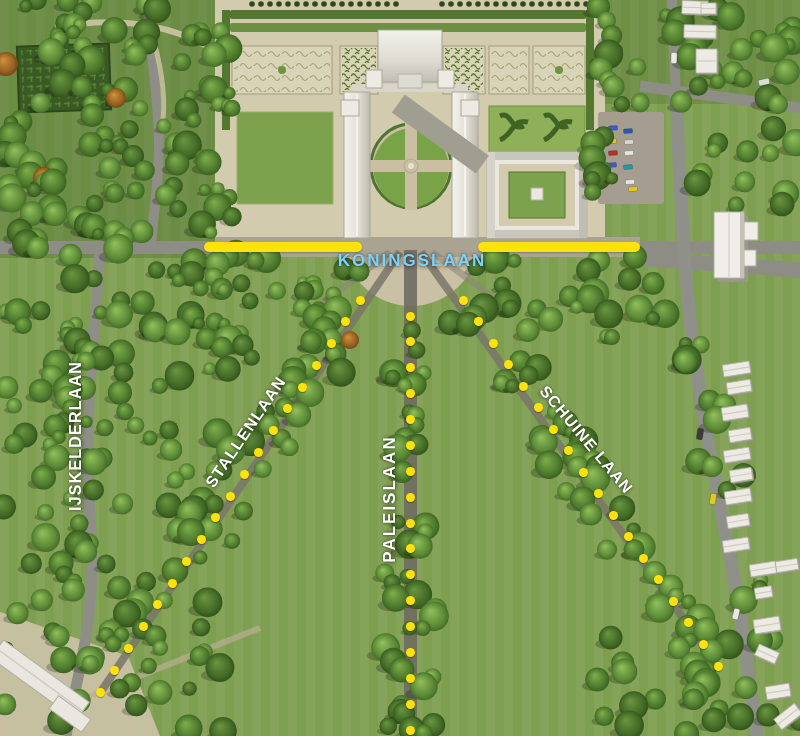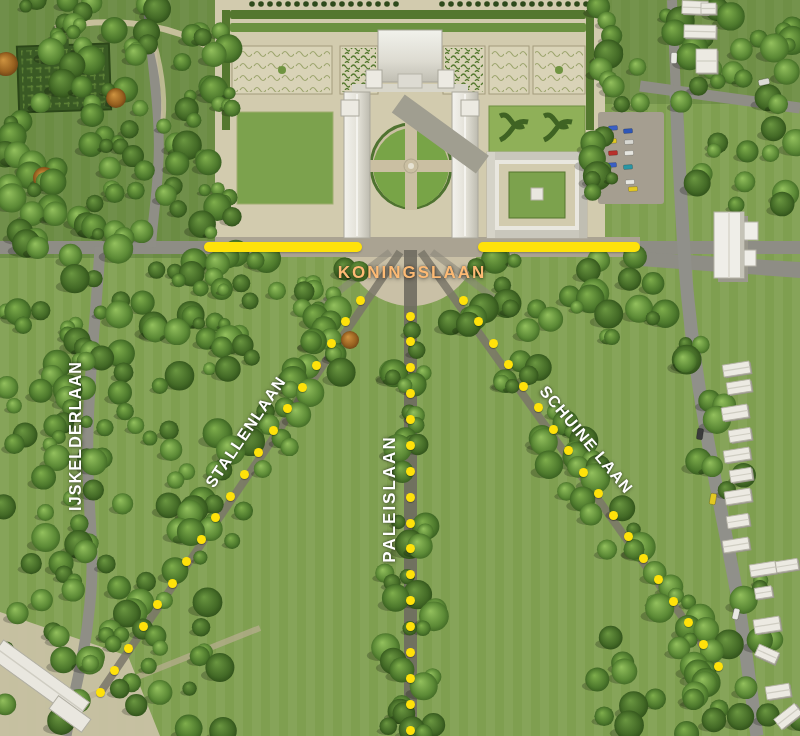--- a/index.html
+++ b/index.html
@@ -1460,19 +1460,19 @@
         <div class="hl-dot" style="left: 593.5px; top: 489.265px;"></div>
         <div class="hl-dot" style="left: 608.5px; top: 510.794px;"></div>
         <div class="hl-dot" style="left: 623.5px; top: 532.324px;"></div>
         <div class="hl-dot" style="left: 638.5px; top: 553.853px;"></div>
         <div class="hl-dot" style="left: 653.5px; top: 575.382px;"></div>
         <div class="hl-dot" style="left: 668.5px; top: 596.912px;"></div>
         <div class="hl-dot" style="left: 683.5px; top: 618.441px;"></div>
         <div class="hl-dot" style="left: 698.5px; top: 639.971px;"></div>
         <div class="hl-dot" style="left: 713.5px; top: 661.5px;"></div>
       </div>
-      <div class="lane-label big" id="lbl-koningslaan" style="left: 412px; top: 272px; --a: 0deg; color: #fdba74;">KONINGSLAAN</div>
+      <div class="lane-label big" id="lbl-koningslaan" style="left: 412px; top: 260px; --a: 0deg; color: #7dd3fc;">KONINGSLAAN</div>
       <div class="lane-label" id="lbl-ijskelderlaan" style="left: 76px; top: 436px; --a: -90deg; color: rgb(255, 255, 255);">IJSKELDERLAAN</div>
       <div class="lane-label" id="lbl-stallenlaan" style="left: 246px; top: 432px; --a: -56deg; color: rgb(255, 255, 255);">STALLENLAAN</div>
       <div class="lane-label big" id="lbl-paleislaan" style="left: 389px; top: 499px; --a: -90deg; color: rgb(255, 255, 255);">PALEISLAAN</div>
       <div class="lane-label" id="lbl-schuine-laan" style="left: 586px; top: 440px; --a: 50deg; color: rgb(255, 255, 255);">SCHUINE LAAN</div>
     </div>
 </div>
 
 </body></html>

